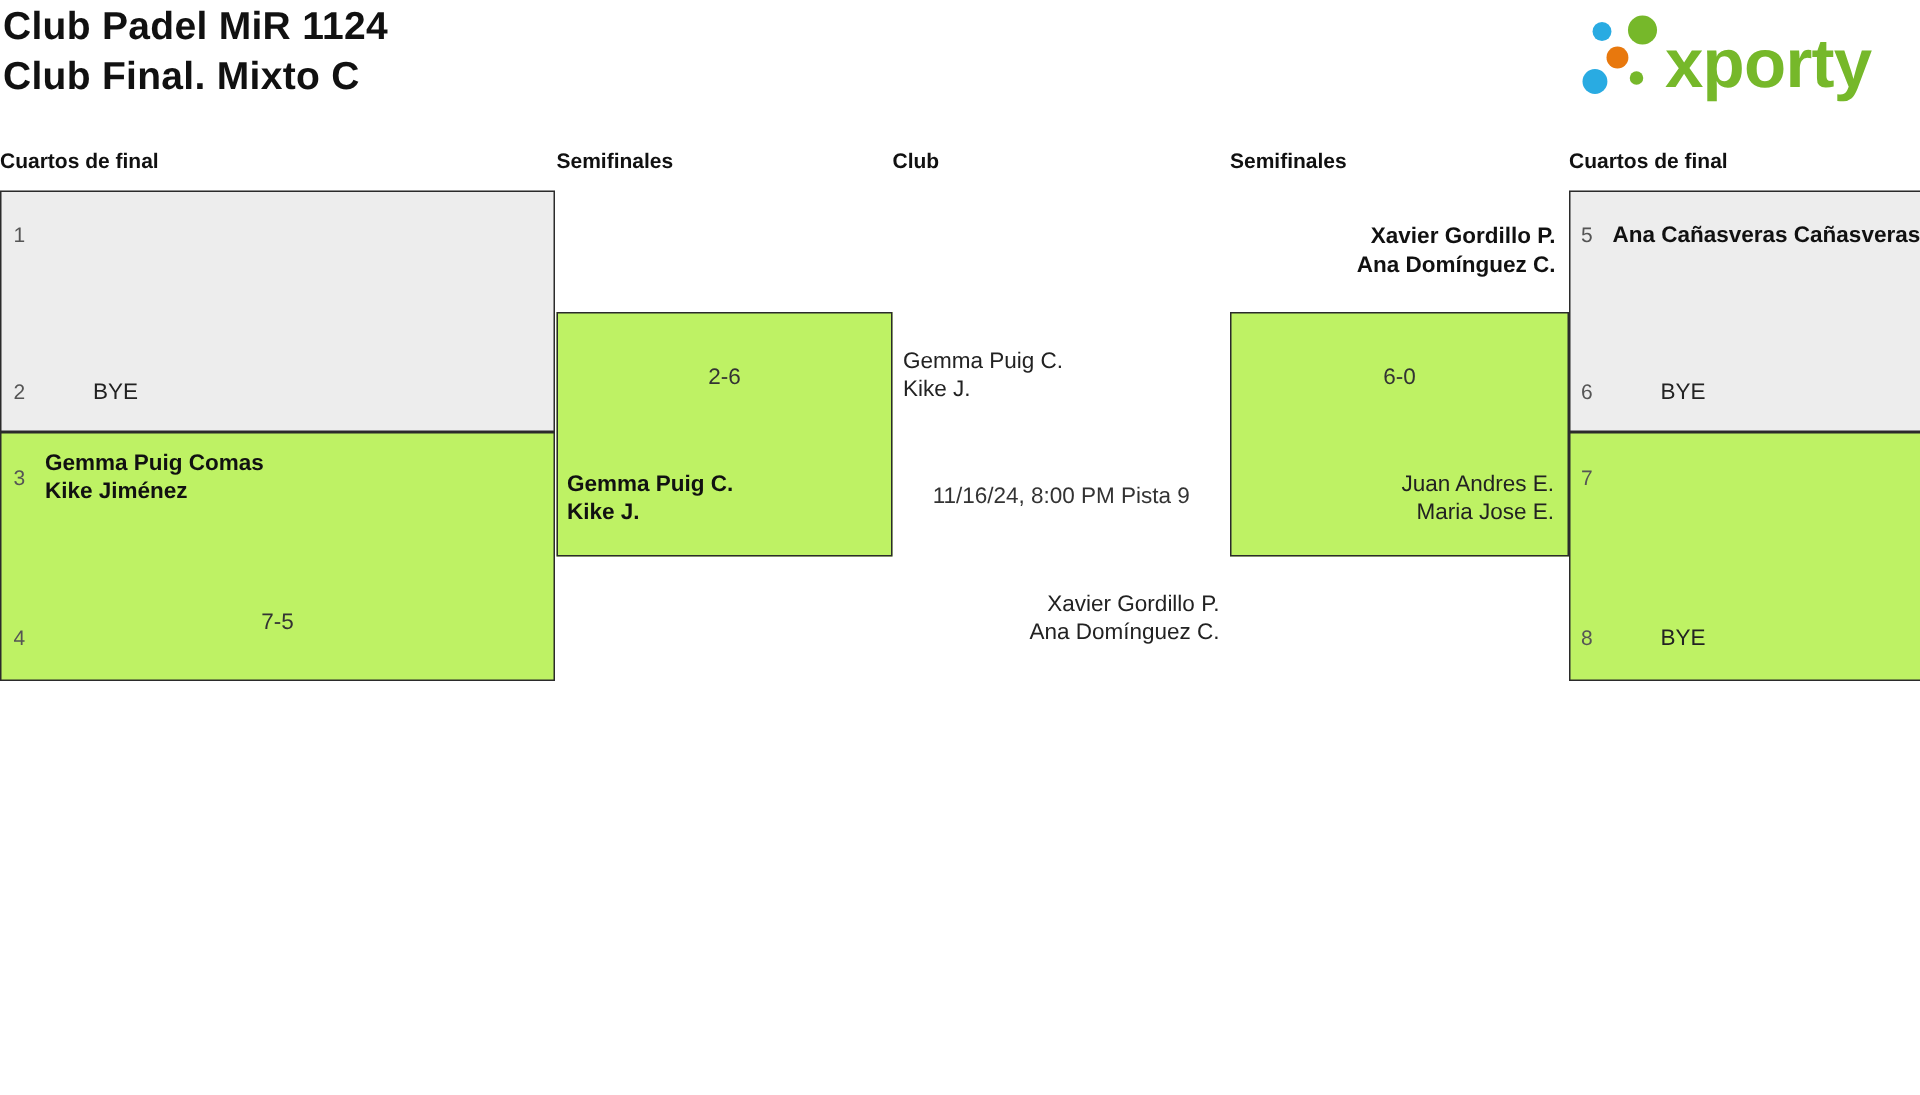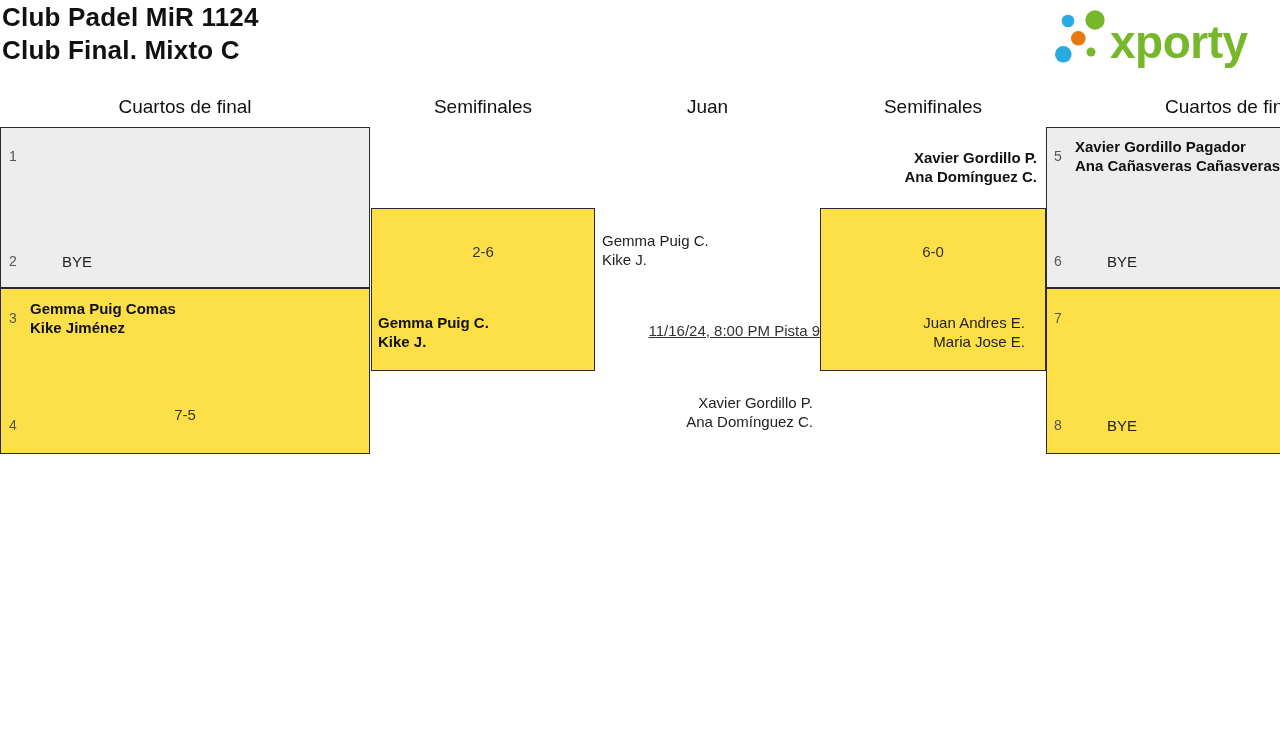--- a/index.html
+++ b/index.html
@@ -19,30 +19,29 @@
     font-size: 26px;
     font-weight: 700;
     line-height: 33px;
     letter-spacing: 0.2px;
     color: #111;
   }
   .logo { position: absolute; left: 1048px; top: 4px; width: 232px; height: 66px; }
   .col-header {
     position: absolute;
     top: 97px;
-    font-size: 19px;
-    font-weight: 400;
+    font-size: 14px;
+    font-weight: 700;
     line-height: 20px;
-    text-align: center;
     color: #111;
   }
   .match {
     position: absolute;
     border: 1px solid #2b2b2b;
-    background: #fde047;
+    background: #bef264;
     box-sizing: border-box;
   }
   .match.gray { background: #EDEDED; }
   .team-row {
     position: absolute;
     display: flex;
     align-items: center;
     gap: 12px;
     height: 38px;
   }
@@ -65,21 +64,21 @@
   }
   .free-label {
     position: absolute;
     font-size: 15px;
     line-height: 19px;
     white-space: nowrap;
     color: #222;
   }
   .bold { font-weight: 700; color: #111; }
   .right { text-align: right; }
-  .center { text-align: right; text-decoration: underline; }
+  .center { text-align: center; }
   .info { color: #333; }
 </style>
 </head>
 <body>
 
 <div class="stage">
 
   <div class="title">
     <div>Club Padel MiR 1124</div>
     <div>Club Final. Mixto C</div>
@@ -91,21 +90,21 @@
       <circle cx="47" cy="16" r="9.7" fill="#76B82A"></circle>
       <circle cx="30.3" cy="34.3" r="7.3" fill="#E8780D"></circle>
       <circle cx="15.3" cy="50.3" r="8.3" fill="#29ABE2"></circle>
       <circle cx="43" cy="48" r="4.5" fill="#76B82A"></circle>
       <text x="62" y="54" font-size="46" font-weight="800" letter-spacing="-0.5" fill="#76B82A" font-family="Liberation Sans, sans-serif">xporty</text>
     </svg>
   </div>
 
   <div class="col-header" style="left:0; width:370px;">Cuartos de final</div>
   <div class="col-header" style="left:371px; width:224px;">Semifinales</div>
-  <div class="col-header" style="left:595px; width:225px;">Juan</div>
+  <div class="col-header" style="left:595px; width:225px;">Club</div>
   <div class="col-header" style="left:820px; width:226px;">Semifinales</div>
   <div class="col-header" style="left:1046px; width:371px;">Cuartos de final</div>
 
   <div class="match gray" style="left:0; top:127px; width:370px; height:161px;">
     <div class="team-row" style="left:8px; top:9px;">
       <span class="seed">1</span>
       <span class="team-names">
         <div></div>
         <div></div>
       </span>
@@ -149,31 +148,30 @@
     <div>Ana Domínguez C.</div>
   </div>
 
   <div class="free-label right bold" style="right:243px; top:148px;">
     <div>Xavier Gordillo P.</div>
     <div>Ana Domínguez C.</div>
   </div>
 
   <div class="match" style="left:820px; top:208px; width:226px; height:163px;">
     <div class="score" style="top:34px;">6-0</div>
-    <div class="team-names plain right" style="position:absolute; right:20px; top:104px;">
+    <div class="team-names plain right" style="position:absolute; right:9px; top:104px;">
       <div>Juan Andres E.</div>
       <div>Maria Jose E.</div>
     </div>
   </div>
 
   <div class="match gray" style="left:1046px; top:127px; width:371px; height:161px;">
     <div class="team-row" style="left:7px; top:9px;">
       <span class="seed">5</span>
       <span class="team-names">
-        <div>Xavier Gordillo Pagador</div>
         <div>Ana Cañasveras Cañasveras</div>
       </span>
     </div>
     <div class="team-row" style="left:7px; top:114px;">
       <span class="seed">6</span>
       <span class="team-names plain">BYE</span>
     </div>
   </div>
 
   <div class="match" style="left:1046px; top:288px; width:371px; height:166px;">

